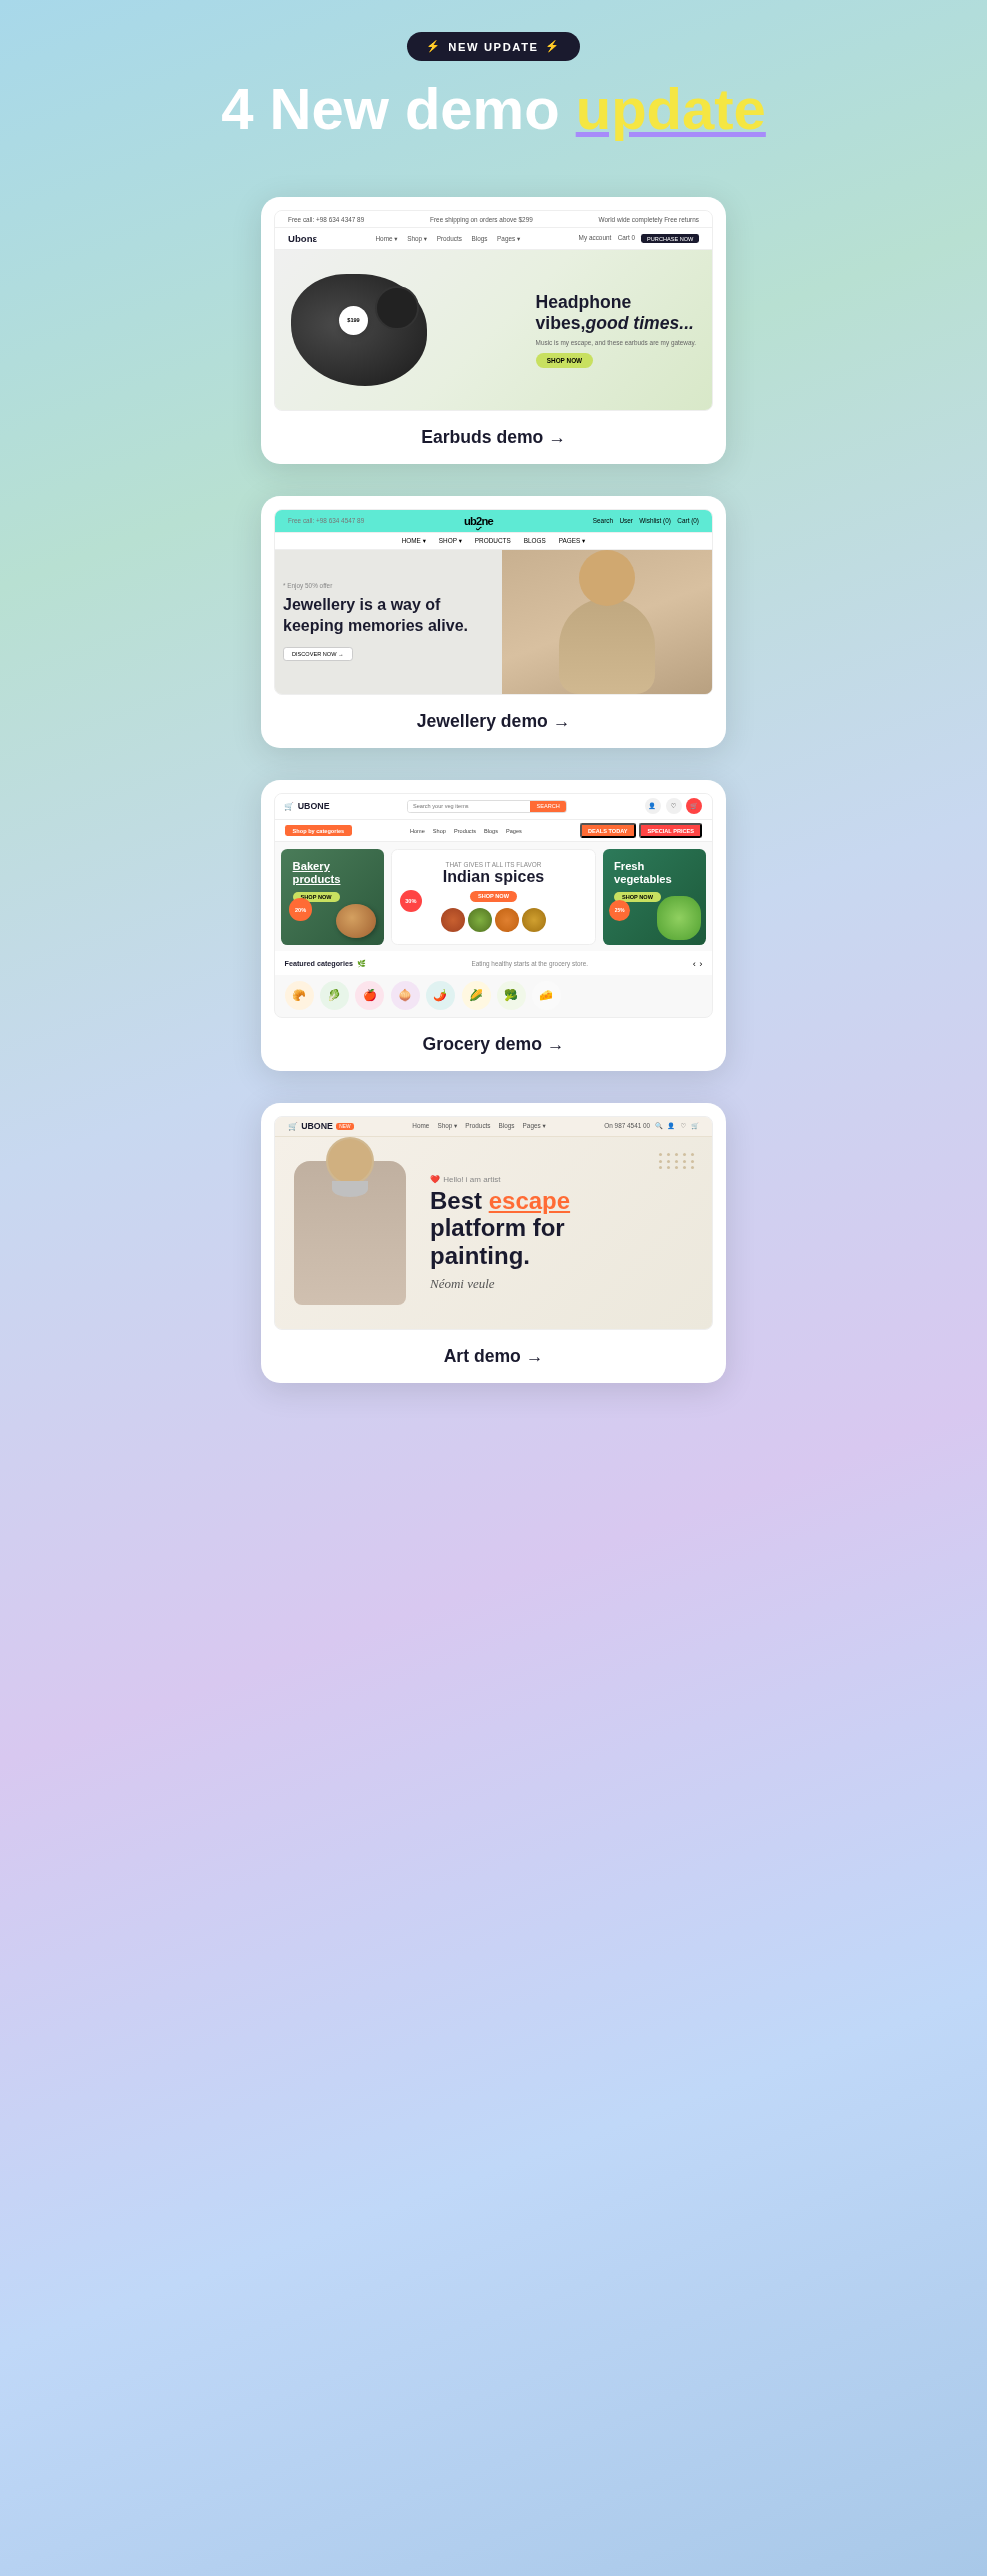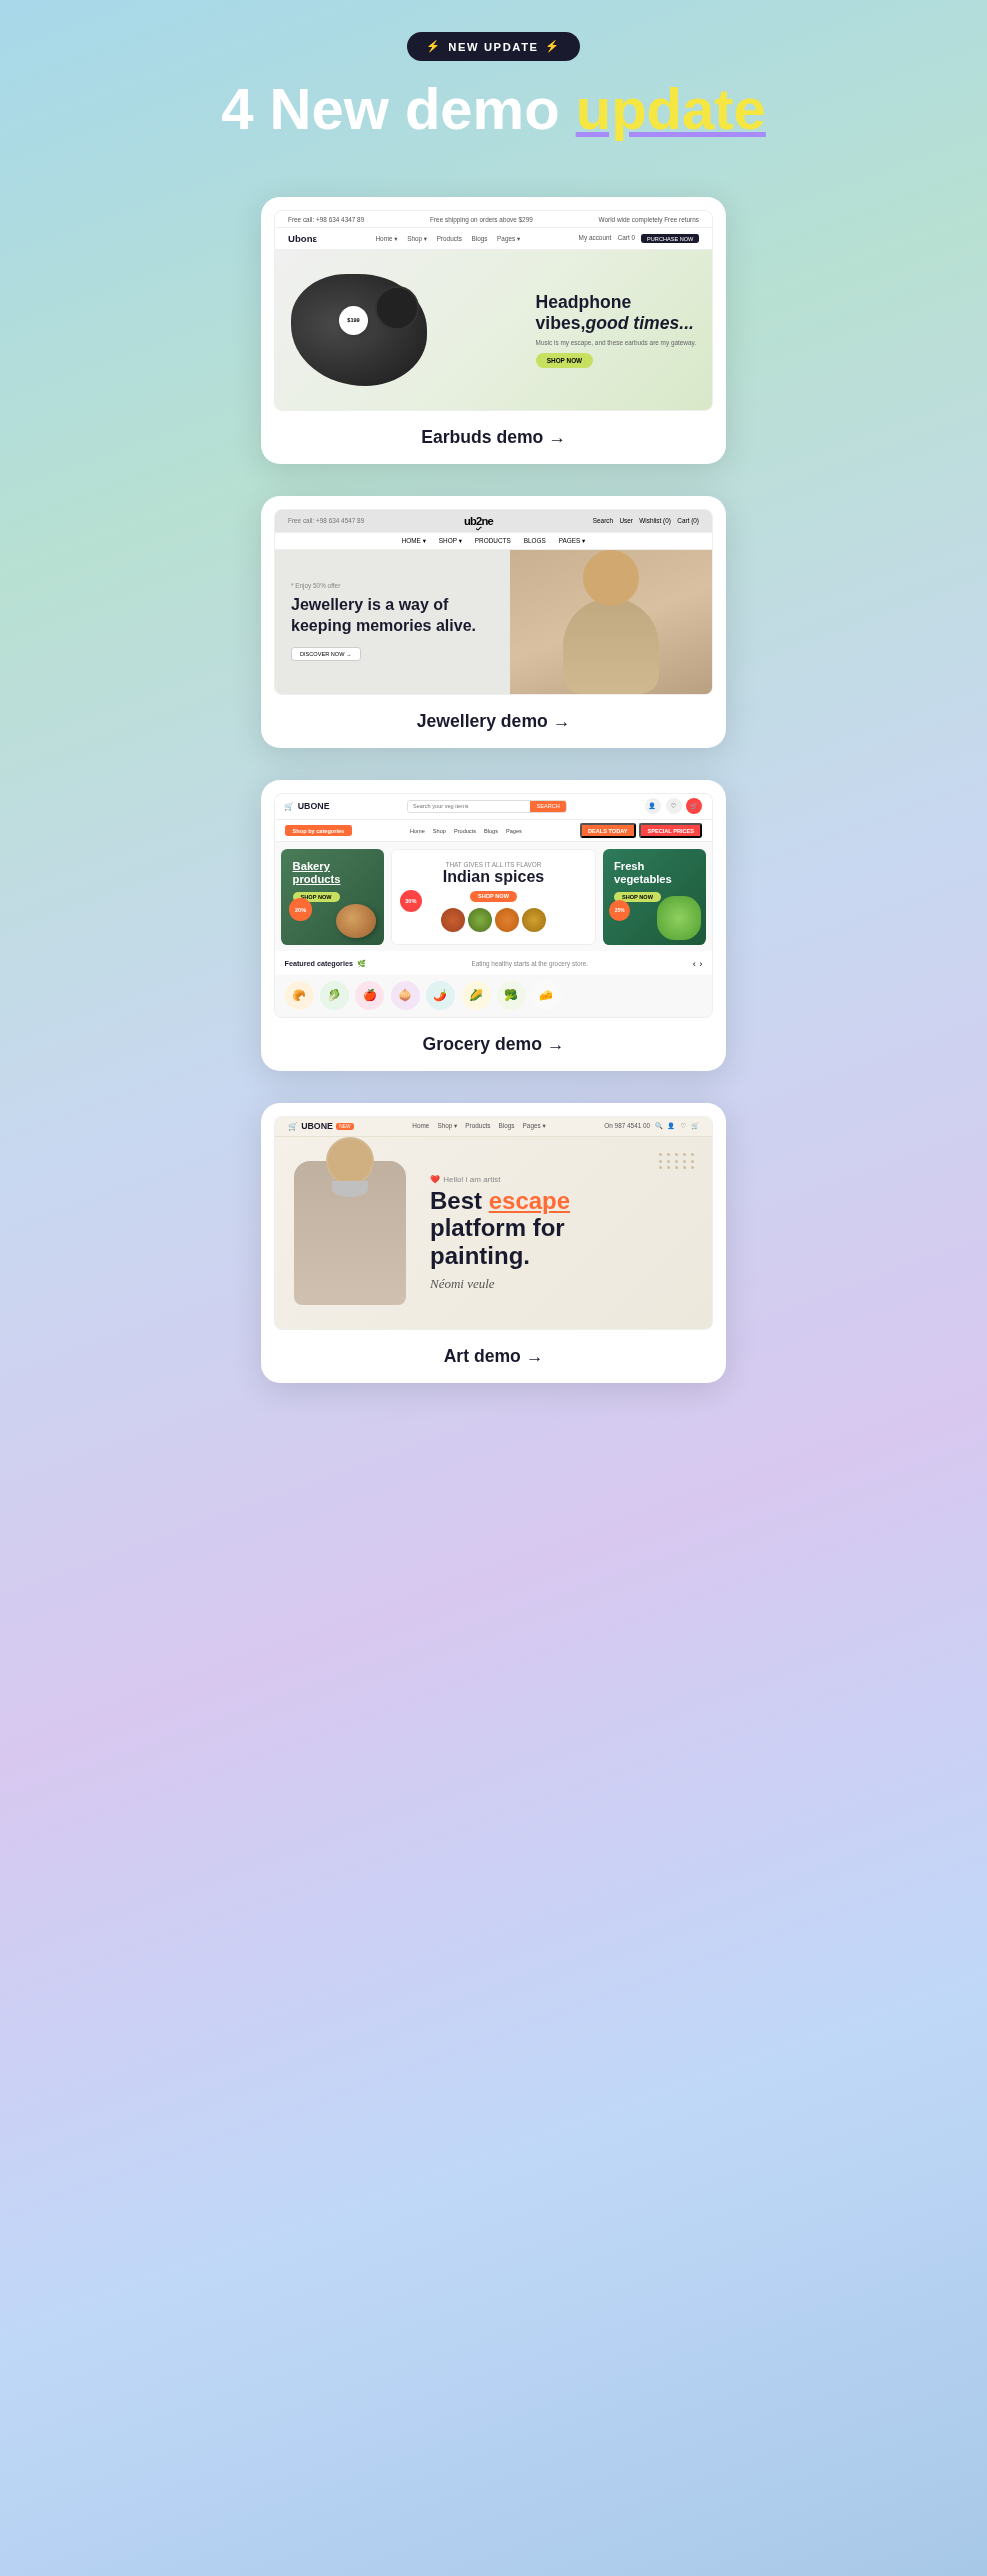--- a/index.html
+++ b/index.html
@@ -152,21 +152,21 @@
       border: none;
       border-radius: 16px;
       padding: 4px 11.2px;
       font-size: 6.4px;
       font-weight: 600;
       cursor: pointer;
     }
 
     
     .jewellery-header {
-      background: #e5e5e5;
+      background: #5eead4;
       display: flex;
       align-items: center;
       justify-content: space-between;
       padding: 4.8px 13px;
       border-bottom: 0.8px solid #eee;
       font-size: 6.4px;
     }
 
     .jewellery-logo {
       font-size: 11.2px;
@@ -177,21 +177,21 @@
     .jewellery-logo span { text-decoration: underline; text-decoration-style: wavy; }
 
     .jewellery-hero {
       display: flex;
       min-height: 144px;
     }
 
     .jewellery-left {
       flex: 1;
       background: #e8e8e4;
-      padding: 19px 16px;
+      padding: 19px 8px;
       display: flex;
       flex-direction: column;
       justify-content: center;
     }
 
     .jewellery-offer {
       font-size: 6.4px;
       color: #888;
       margin-bottom: 6.4px;
     }

